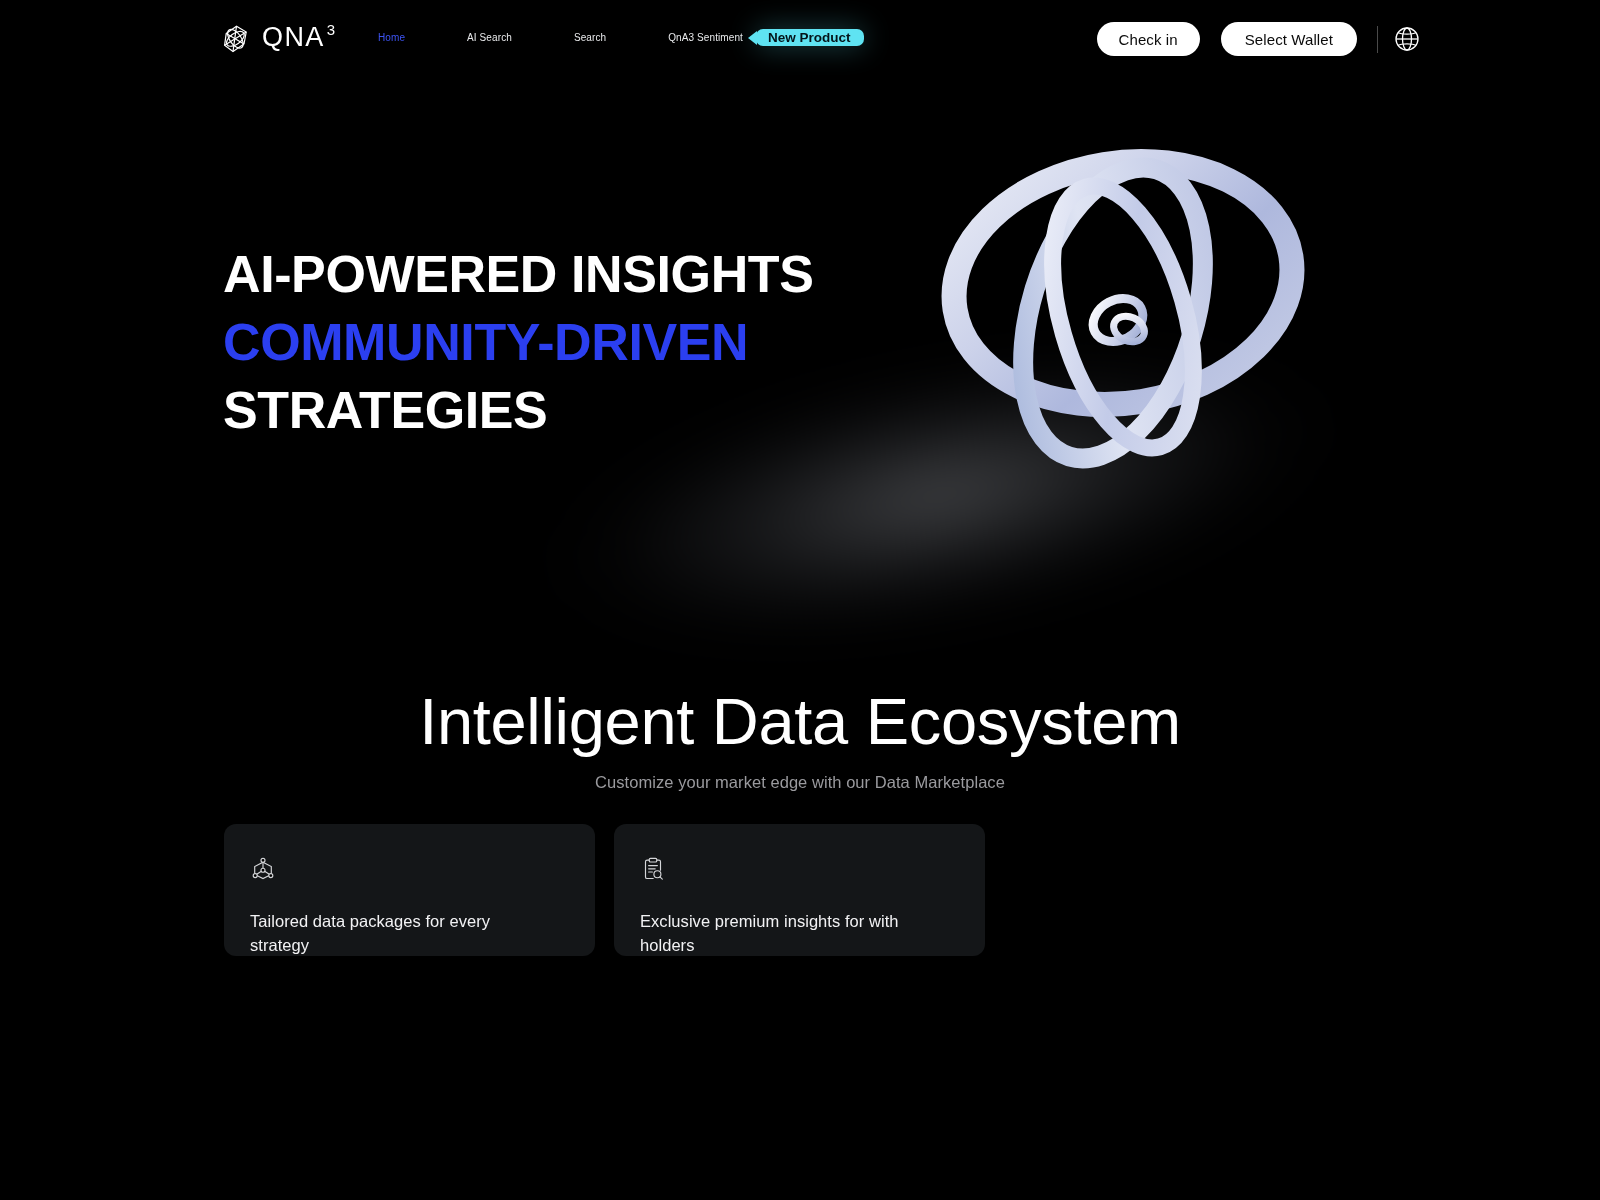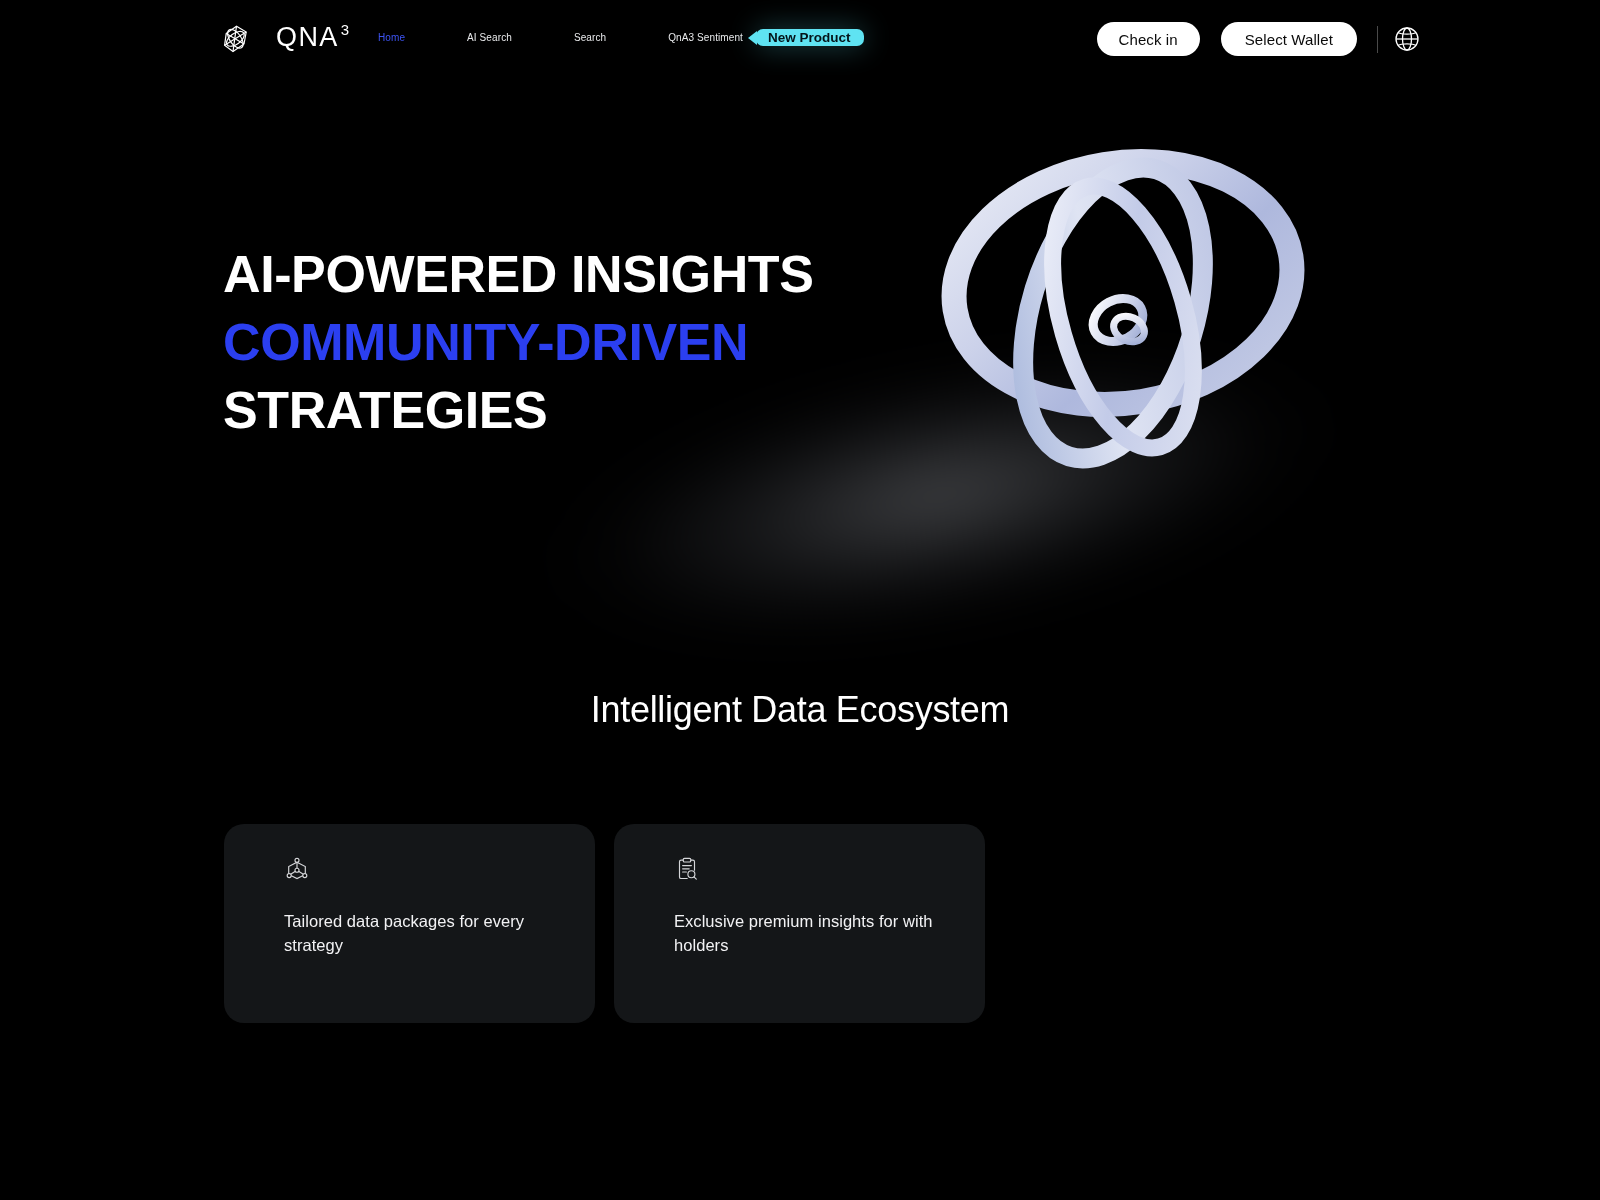--- a/index.html
+++ b/index.html
@@ -22,21 +22,21 @@
   
   .nav {
     position:absolute; top:0; left:0;
     width:1600px; height:80px;
     display:flex; align-items:center;
     z-index:40;
   }
 
   .brand {
     position:absolute; left:222px; top:21px;
-    display:flex; align-items:flex-start; gap:26px;
+    display:flex; align-items:flex-start; gap:12px;
     height:36px;
   }
   .brand-mark { width:28px; height:30px; display:block; margin-top:3px; }
   .brand-text {
     color:#ffffff; font-size:27px; letter-spacing:1.4px;
     font-weight:400; line-height:32px;
     display:flex; align-items:flex-start;
   }
   .brand-sup {
     font-size:15px; line-height:15px; margin-top:1px; margin-left:2px;
@@ -134,43 +134,43 @@
     width:440px; height:360px;
     pointer-events:none;
   }
 
   
   .section { position:absolute; top:660px; left:0; width:1600px; }
 
   .section-title {
     text-align:center;
     color:#ffffff;
-    font-size:36px; font-weight:400;
+    font-size:65px; font-weight:400;
     letter-spacing:-0.3px;
     line-height:60px;
-    margin-top:20px;
+    margin-top:32px;
   }
   .section-sub {
     text-align:center;
     color:#9a9a9e;
     font-size:16.5px;
     margin-top:21px;
     letter-spacing:0.05px;
   }
 
   .cards {
     position:absolute; top:164px; left:224px;
     width:1152px;
     display:flex; gap:19px;
   }
   .card {
-    width:371px; height:199px;
+    width:371px; height:132px;
     background:#141618;
-    border-radius:20px;
-    padding:32px 36px 0 60px;
+    border-radius:12px;
+    padding:32px 36px 0 26px;
     position:relative;
   }
   .card-icon { width:26px; height:26px; display:block; opacity:0.92; }
   .card-text {
     margin-top:27px;
     color:#f2f2f4;
     font-size:16.5px;
     line-height:24px;
     letter-spacing:0.05px;
     max-width:295px;
@@ -270,20 +270,21 @@
       <ellipse cx="218" cy="192" rx="62" ry="135" stroke="url(#gInner)" stroke-width="17" transform="rotate(-16 218 192)"></ellipse>
 
       <ellipse cx="213" cy="195" rx="26" ry="20" stroke="url(#gSmall)" stroke-width="9" transform="rotate(-28 213 195)"></ellipse>
       <ellipse cx="224" cy="204" rx="16" ry="12" stroke="url(#gSmall)" stroke-width="7" transform="rotate(24 224 204)"></ellipse>
     </svg>
   </section>
 
   <section class="section">
 
     <h2 class="section-title">Intelligent Data Ecosystem</h2>
+    <p class="section-sub">Customize your market edge with our Data Marketplace</p>
 
     <div class="cards">
 
       <div class="card">
         <svg class="card-icon" viewBox="0 0 26 26" fill="none">
           <g stroke="#e6e7ea" stroke-width="1.15" fill="none">
             <path d="M13 6.2 L21.3 10.6 L21.3 18.4 L13 22.6 L4.7 18.4 L4.7 10.6 Z"></path>
             <path d="M13 6.2 L13 14.2"></path>
             <path d="M13 14.2 L6.3 18.6"></path>
             <path d="M13 14.2 L19.7 18.6"></path>

